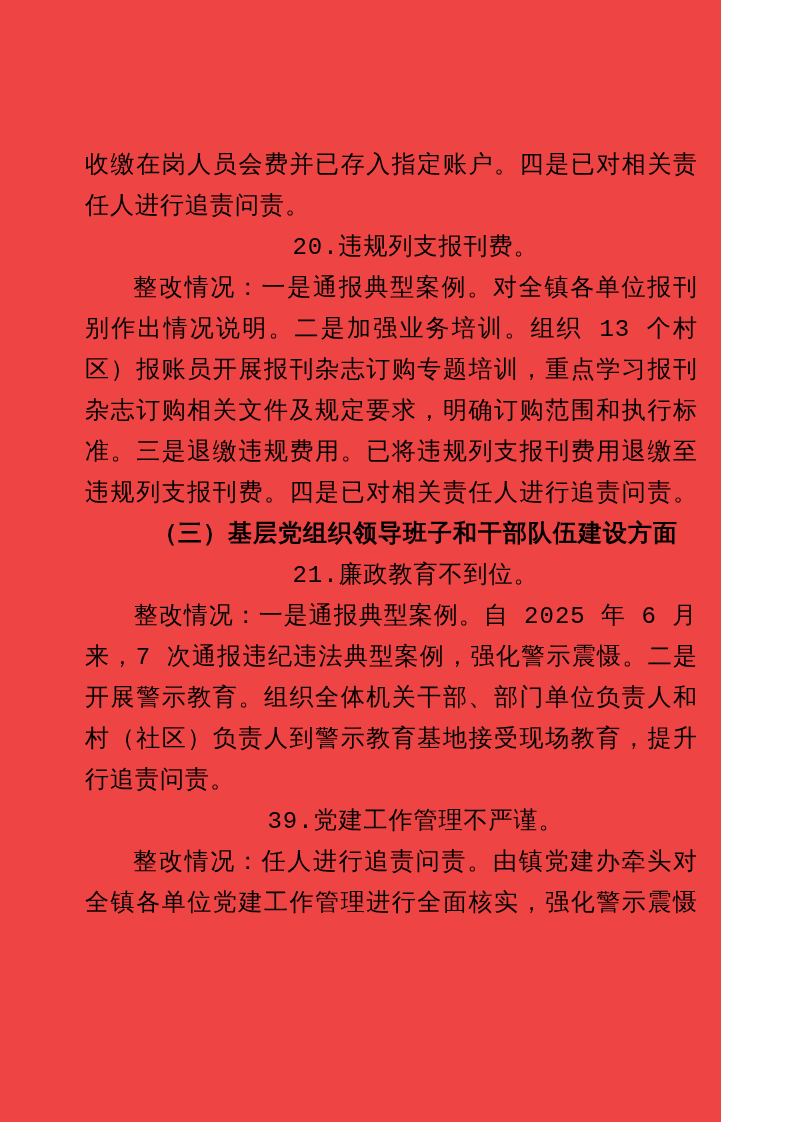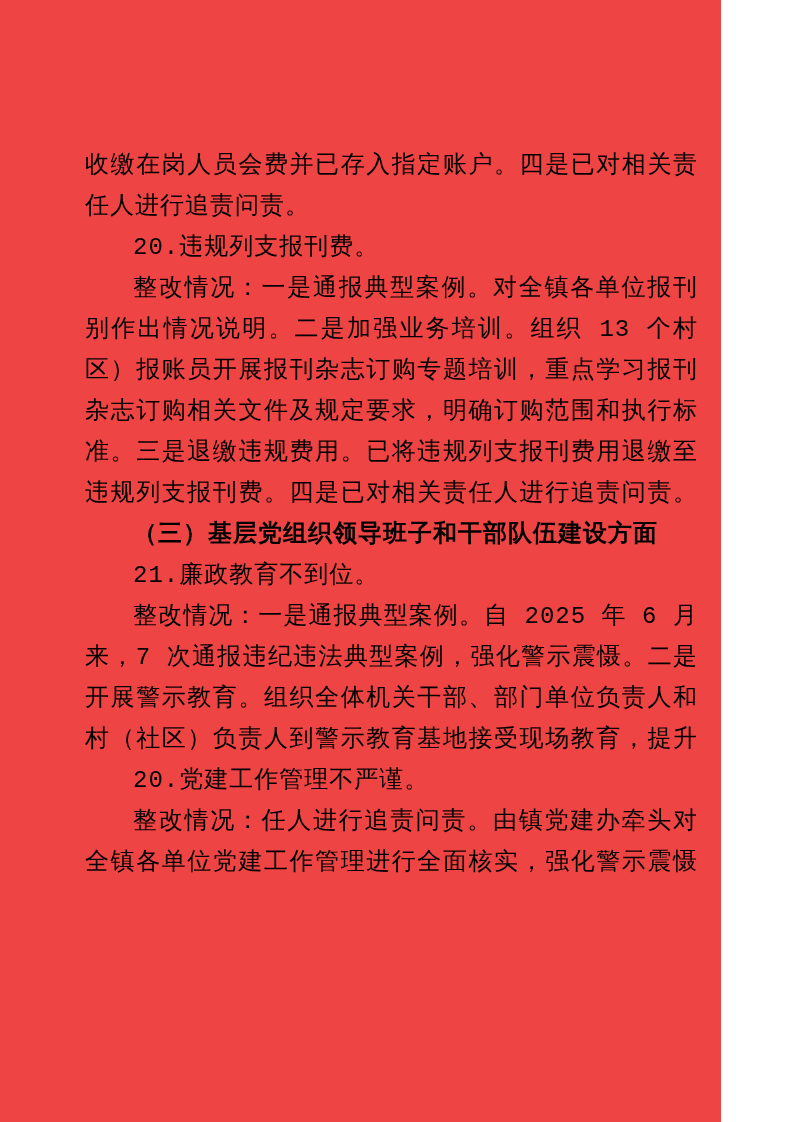--- a/index.html
+++ b/index.html
@@ -31,20 +31,21 @@
     white-space: pre-wrap;
     text-align: left;
   }
   .line.j {
     text-align: justify;
     text-align-last: justify;
     text-justify: inter-character;
   }
   .line.ind {
     text-indent: 2em;
+    text-align: center;
   }
   .line.bold {
     font-weight: 700;
   }
   .footer {
     position: absolute;
     top: 1024px;
     left: 0;
     width: 793px;
     height: 32px;
@@ -68,18 +69,19 @@
     <div class="line j">区）报账员开展报刊杂志订购专题培训，重点学习报刊</div>
     <div class="line j">杂志订购相关文件及规定要求，明确订购范围和执行标</div>
     <div class="line j">准。三是退缴违规费用。已将违规列支报刊费用退缴至</div>
     <div class="line j">违规列支报刊费。四是已对相关责任人进行追责问责。</div>
     <div class="line ind bold">（三）基层党组织领导班子和干部队伍建设方面</div>
     <div class="line ind">21.廉政教育不到位。</div>
     <div class="line ind j">整改情况：一是通报典型案例。自 2025 年 6 月份以</div>
     <div class="line j">来，7 次通报违纪违法典型案例，强化警示震慑。二是</div>
     <div class="line j">开展警示教育。组织全体机关干部、部门单位负责人和</div>
     <div class="line j">村（社区）负责人到警示教育基地接受现场教育，提升</div>
-    <div class="line ind">20.党建工作管理不严谨。</div>
+    <div class="line">行追责问责。</div>
+    <div class="line ind">39.党建工作管理不严谨。</div>
     <div class="line ind j">整改情况：任人进行追责问责。由镇党建办牵头对</div>
     <div class="line j">全镇各单位党建工作管理进行全面核实，强化警示震慑</div>
   </div>
   <div class="footer">-13-</div>
 </div>
 
 </body></html>

